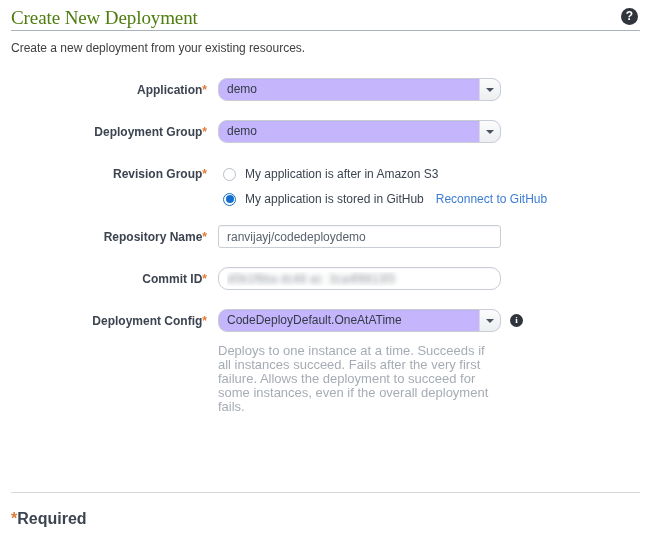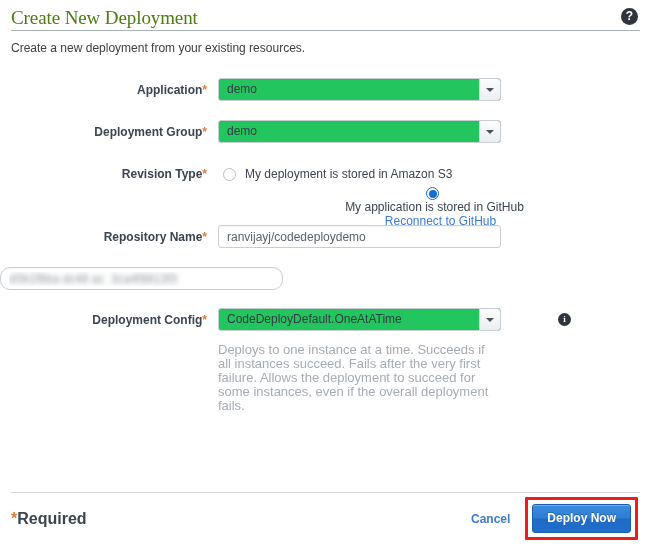--- a/index.html
+++ b/index.html
@@ -84,22 +84,22 @@
   .req-star { color: #e07b39; font-weight: bold; }
   .form-field { flex: 1; }
 
   
   .select-box {
     position: relative;
     width: 283px;
     height: 23px;
     box-sizing: border-box;
     border: 1px solid #c9ced4;
-    border-radius: 3px;
-    background: #22c55e;
+    border-radius: 9px;
+    background: #c4b5fd;
     font-size: 12px;
     color: #333b45;
     line-height: 21px;
     padding: 0 26px 0 8px;
     cursor: pointer;
     white-space: nowrap;
     overflow: hidden;
     box-shadow: inset 0 1px 1px rgba(0,0,0,0.03);
   }
   .select-arrow {
@@ -145,21 +145,21 @@
     user-select: none;
     border-radius: 10px;
   }
 
   
   .radio-line {
     display: flex;
     align-items: center;
     height: 24px;
   }
-  .radio-line + .radio-line { margin-top: 1px; flex-direction: column; }
+  .radio-line + .radio-line { margin-top: 1px; }
   .radio {
     width: 13px;
     height: 13px;
     border-radius: 50%;
     border: 1px solid #b8bec6;
     background: #ffffff;
     box-sizing: border-box;
     margin-right: 9px;
     margin-left: 5px;
     position: relative;
@@ -186,21 +186,21 @@
   }
   .inline-link {
     color: #3b7cd3;
     margin-left: 12px;
     font-size: 12px;
     text-decoration: none;
     cursor: pointer;
     white-space: nowrap;
   }
 
-  .config-wrap { display: flex; align-items: center; gap: 48px; }
+  .config-wrap { display: flex; align-items: center; }
   .info-icon {
     width: 13px;
     height: 13px;
     border-radius: 50%;
     background: #30353d;
     color: #ffffff;
     font-size: 9px;
     font-weight: bold;
     line-height: 13px;
     text-align: center;
@@ -307,42 +307,43 @@
       <div class="select-box">
         <span>demo</span>
         <span class="select-arrow">
             <i></i>
           </span>
       </div>
     </div>
   </div>
 
   <div class="form-row" style="margin-bottom:14px;">
-    <div class="form-label"><span>Revision Type</span><span class="req-star">*</span></div>
+    <div class="form-label"><span>Revision Group</span><span class="req-star">*</span></div>
     <div class="form-field">
       <div class="radio-line">
         <span class="radio"></span>
-        <span class="radio-label">My deployment is stored in Amazon S3</span>
+        <span class="radio-label">My application is after in Amazon S3</span>
       </div>
       <div class="radio-line">
         <span class="radio checked"></span>
         <span class="radio-label">My application is stored in GitHub</span>
         <a class="inline-link">Reconnect to GitHub</a>
       </div>
     </div>
   </div>
 
   <div class="form-row">
     <div class="form-label"><span>Repository Name</span><span class="req-star">*</span></div>
     <div class="form-field">
       <input class="text-input" type="text" value="ranvijayj/codedeploydemo" style="">
     </div>
   </div>
 
   <div class="form-row">
+    <div class="form-label"><span>Commit ID</span><span class="req-star">*</span></div>
     <div class="form-field">
       <input class="text-input redacted" type="text" value="d0b1f6ba dc48 ac  3ca4f8813f3" style="">
     </div>
   </div>
 
   <div class="form-row">
     <div class="form-label"><span>Deployment Config</span><span class="req-star">*</span></div>
     <div class="form-field">
       <div class="config-wrap">
         <div class="select-box">
@@ -355,19 +356,13 @@
       </div>
       <div class="help-text">Deploys to one instance at a time. Succeeds if all instances succeed. Fails after the very first failure. Allows the deployment to succeed for some instances, even if the overall deployment fails.</div>
     </div>
   </div>
 
 </div>
 
 <div class="footer-rule"></div>
 <div class="footer">
   <div class="required-note"><span class="req-star">*</span><span>Required</span></div>
-  <div class="footer-actions">
-    <a class="cancel-link">Cancel</a>
-    <span class="highlight-box">
-      <button class="deploy-btn">Deploy Now</button>
-    </span>
-  </div>
 </div>
 
 </body></html>

